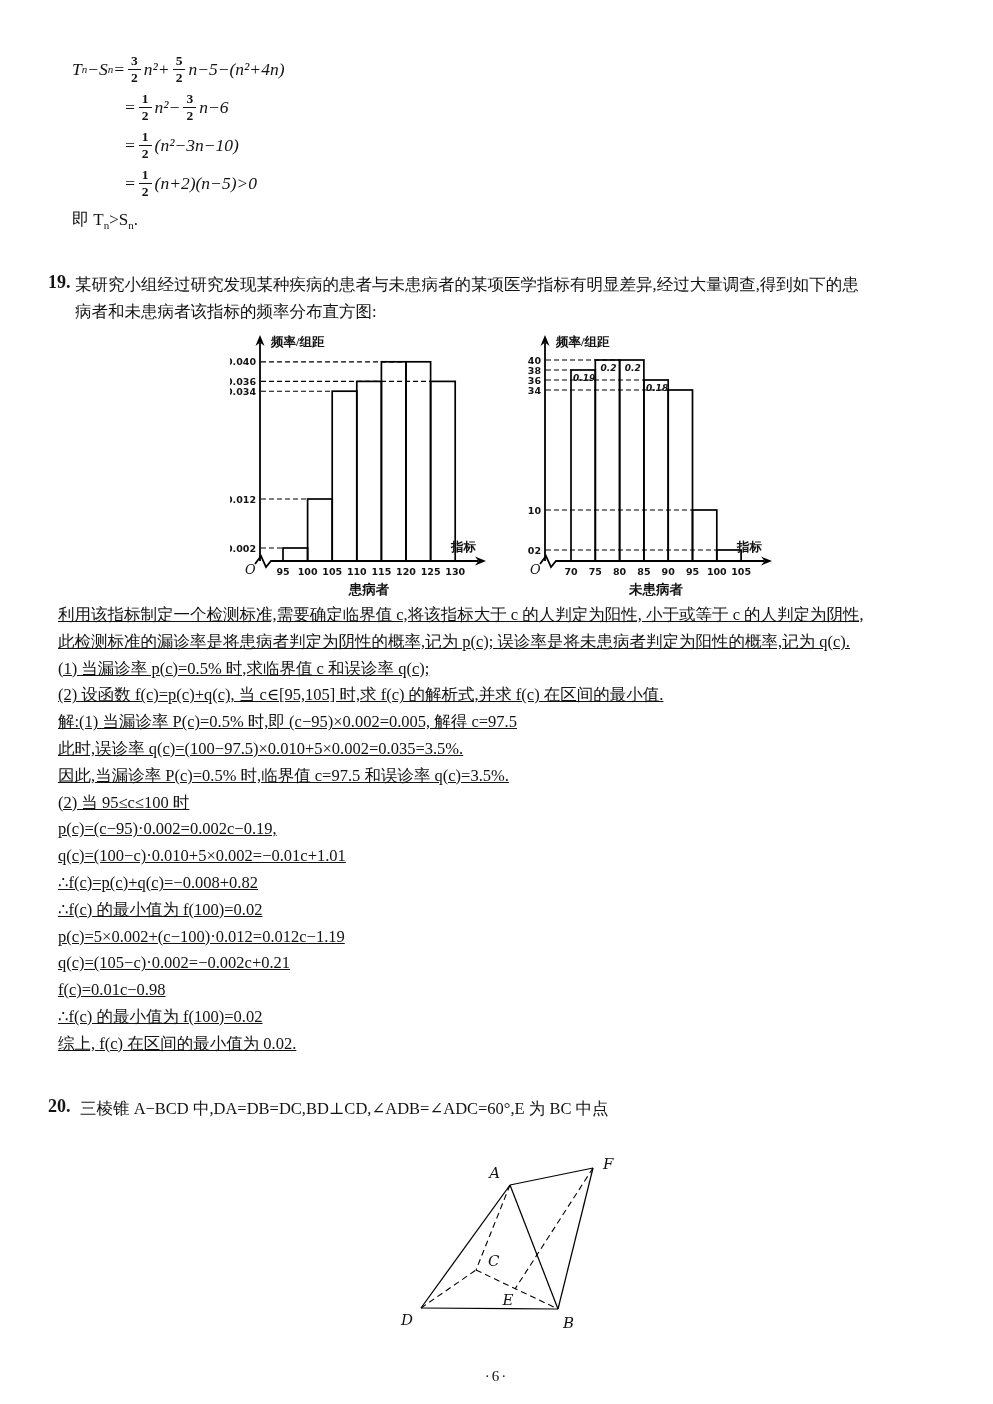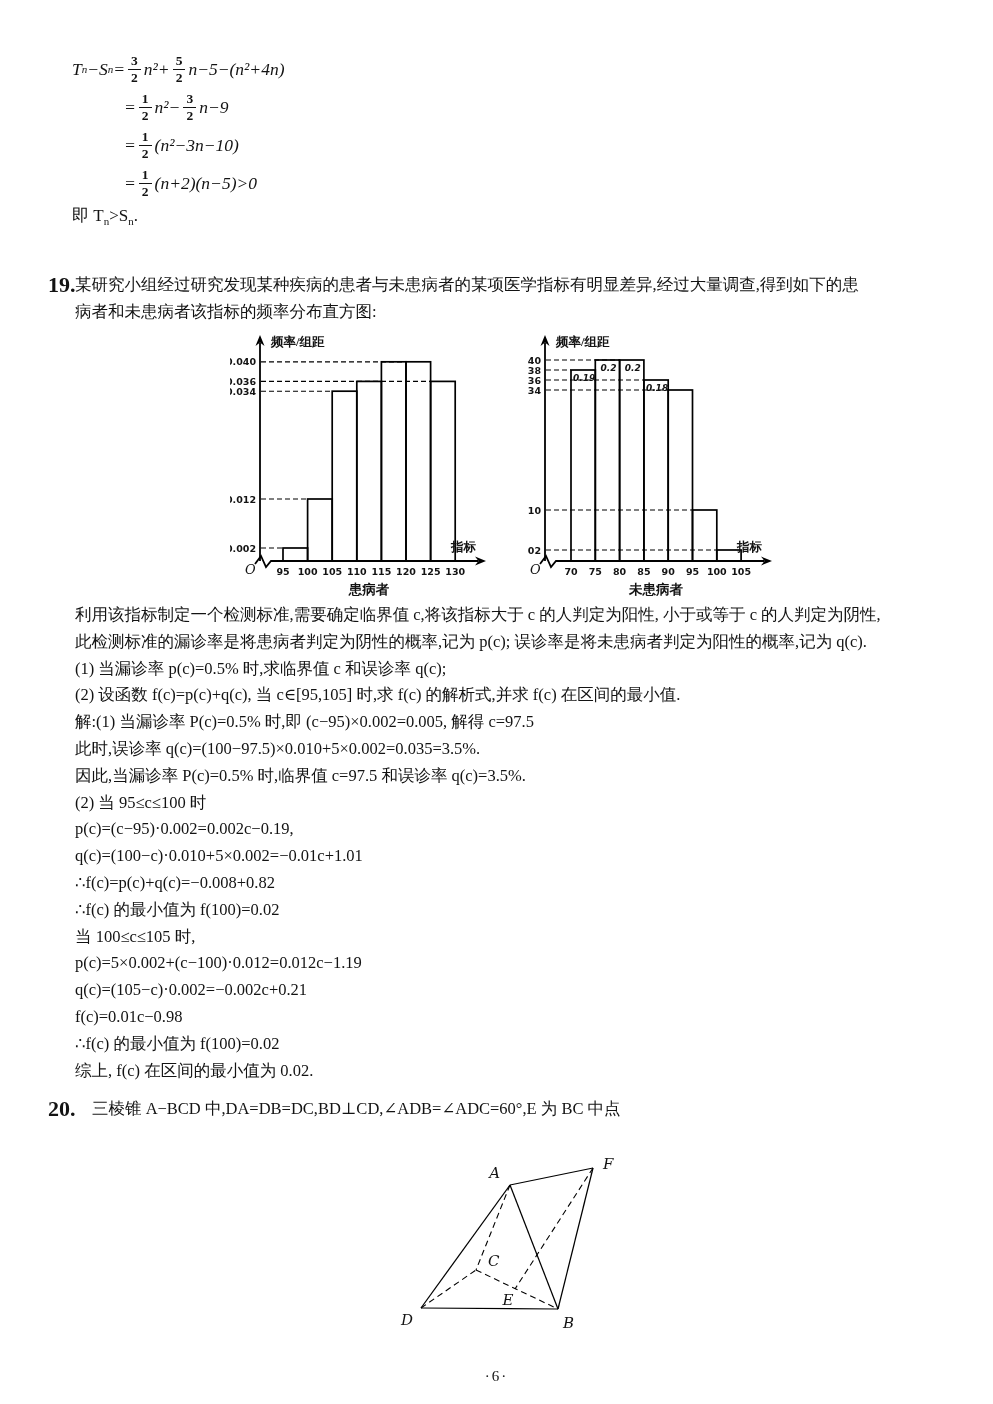--- a/index.html
+++ b/index.html
@@ -2,48 +2,48 @@
 <html><head>
 <meta charset="utf-8">
 <style>
   html,body{margin:0;padding:0;background:#e8e8e8;}
   .page{position:relative;width:993px;height:1404px;background:#ffffff;color:#131313;
         font-family:"Liberation Serif","DejaVu Serif",serif;overflow:hidden;}
   
   .derivation{position:absolute;left:72px;top:50px;}
   .eq-line{display:flex;align-items:center;height:38px;font-size:17.5px;font-style:italic;white-space:pre;}
   .eq-line.cont{margin-left:52px;}
-  .plain-line{height:27px;line-height:27px;font-size:17px;white-space:pre;}
+  .plain-line{height:27px;line-height:36px;font-size:17px;white-space:pre;}
   .frac{display:inline-flex;flex-direction:column;align-items:center;font-size:13.5px;
         font-style:normal;line-height:1.15;margin:0 3px;font-weight:bold;}
   .frac .num{border-bottom:1.4px solid #131313;padding:0 3px;}
   .frac .den{padding:0 3px;}
   
   .p19{position:absolute;left:48px;top:272px;width:910px;}
   .p20{position:absolute;left:48px;top:1096px;width:910px;}
-  .pnum{position:absolute;left:0;top:0;font-size:22px;font-weight:bold;}
+  .pnum{position:absolute;left:0;top:0;font-size:18px;font-weight:bold;}
   .stmt{margin-left:27px;}
-  .p20 .stmt{margin-left:44px;}
+  .p20 .stmt{margin-left:32px;}
   .body-line{height:26.8px;line-height:26.8px;font-size:16.5px;white-space:pre;}
-  .solution{position:absolute;left:75px;top:602px;width:880px;}
+  .solution{position:absolute;left:58px;top:602px;width:880px;text-decoration:underline;}
   .chart1{position:absolute;left:230px;top:333px;}
   .chart2{position:absolute;left:528px;top:333px;}
   .fig20{position:absolute;left:388px;top:1156px;}
   .footer{position:absolute;left:0;top:1368px;width:993px;text-align:center;
           font-size:15px;letter-spacing:2px;}
   svg text{fill:#131313;}
 </style>
 </head>
 <body>
 
 <div class="page">
 
   <div class="derivation" id="derivation">
       <div class="eq-line"><span>T</span><sub style="font-size: 11px;">n</sub><span>−S</span><sub style="font-size: 11px;">n</sub><span>=</span><span class="frac"><span class="num">3</span><span class="den">2</span></span><span>n²+</span><span class="frac"><span class="num">5</span><span class="den">2</span></span><span>n−5−(n²+4n)</span></div>
-      <div class="eq-line cont"><span>=</span><span class="frac"><span class="num">1</span><span class="den">2</span></span><span>n²−</span><span class="frac"><span class="num">3</span><span class="den">2</span></span><span>n−9</span></div>
+      <div class="eq-line cont"><span>=</span><span class="frac"><span class="num">1</span><span class="den">2</span></span><span>n²−</span><span class="frac"><span class="num">3</span><span class="den">2</span></span><span>n−6</span></div>
       <div class="eq-line cont"><span>=</span><span class="frac"><span class="num">1</span><span class="den">2</span></span><span>(n²−3n−10)</span></div>
       <div class="eq-line cont"><span>=</span><span class="frac"><span class="num">1</span><span class="den">2</span></span><span>(n+2)(n−5)&gt;0</span></div>
       <div class="plain-line"><span>即 T</span><sub style="font-size: 11px;">n</sub><span>&gt;S</span><sub style="font-size: 11px;">n</sub><span>.</span></div>
     </div>
 
   <div class="p19">
     <span class="pnum">19.</span>
     <div class="stmt">
       <div class="body-line">某研究小组经过研究发现某种疾病的患者与未患病者的某项医学指标有明显差异,经过大量调查,得到如下的患</div>
       <div class="body-line">病者和未患病者该指标的频率分布直方图:</div>
@@ -133,21 +133,20 @@
       <div class="body-line">(1) 当漏诊率 p(c)=0.5% 时,求临界值 c 和误诊率 q(c);</div>
       <div class="body-line">(2) 设函数 f(c)=p(c)+q(c), 当 c∈[95,105] 时,求 f(c) 的解析式,并求 f(c) 在区间的最小值.</div>
       <div class="body-line">解:(1) 当漏诊率 P(c)=0.5% 时,即 (c−95)×0.002=0.005, 解得 c=97.5</div>
       <div class="body-line">此时,误诊率 q(c)=(100−97.5)×0.010+5×0.002=0.035=3.5%.</div>
       <div class="body-line">因此,当漏诊率 P(c)=0.5% 时,临界值 c=97.5 和误诊率 q(c)=3.5%.</div>
       <div class="body-line">(2) 当 95≤c≤100 时</div>
       <div class="body-line">p(c)=(c−95)·0.002=0.002c−0.19,</div>
       <div class="body-line">q(c)=(100−c)·0.010+5×0.002=−0.01c+1.01</div>
       <div class="body-line">∴f(c)=p(c)+q(c)=−0.008+0.82</div>
       <div class="body-line">∴f(c) 的最小值为 f(100)=0.02</div>
-      <div class="body-line">当 100≤c≤105 时,</div>
       <div class="body-line">p(c)=5×0.002+(c−100)·0.012=0.012c−1.19</div>
       <div class="body-line">q(c)=(105−c)·0.002=−0.002c+0.21</div>
       <div class="body-line">f(c)=0.01c−0.98</div>
       <div class="body-line">∴f(c) 的最小值为 f(100)=0.02</div>
       <div class="body-line">综上, f(c) 在区间的最小值为 0.02.</div>
     </div>
 
   <div class="p20">
     <span class="pnum">20.</span>
     <div class="stmt">

